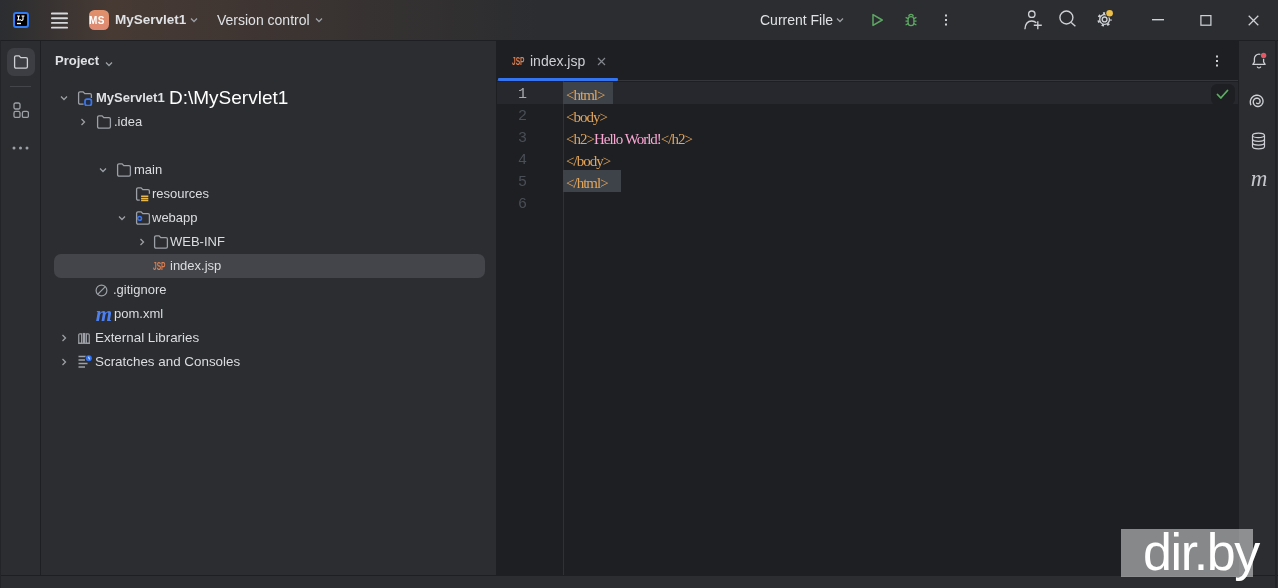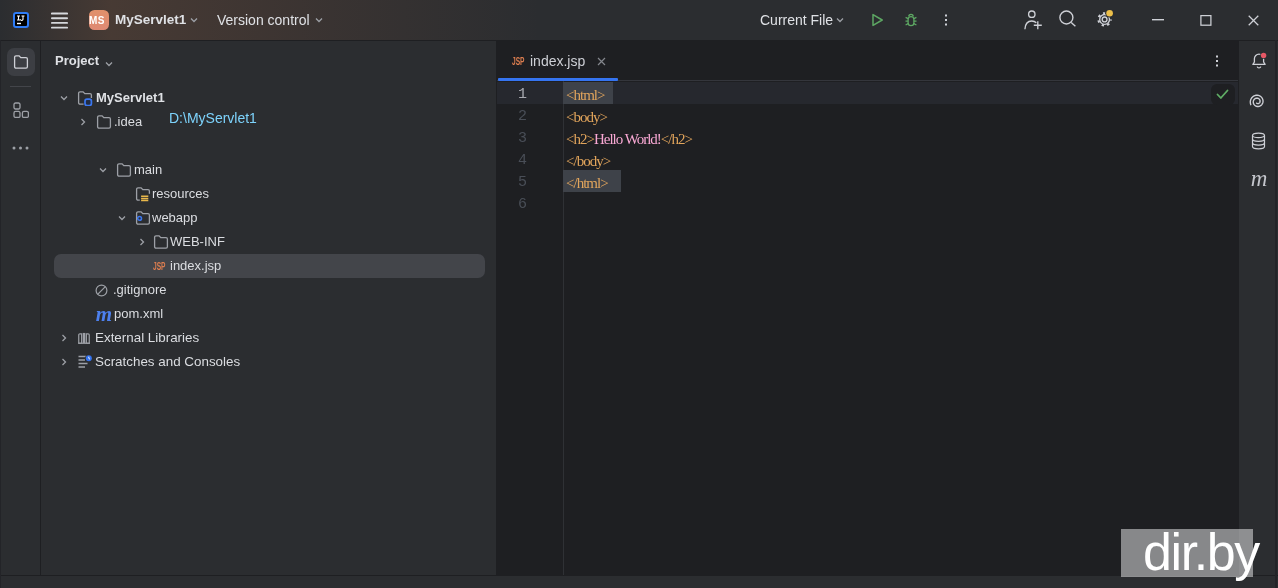--- a/index.html
+++ b/index.html
@@ -160,21 +160,21 @@
   <div class="row" style="top:0;">
     <svg class="abs" style="left:17px;top:6px;" width="12" height="12" viewBox="0 0 12 12">
         <path d="M3 4.5 L6 7.5 L9 4.5" stroke="#9da0a6" stroke-width="1.3" fill="none"></path>
       </svg>
     <svg class="abs" style="left:36px;top:4px;" width="16" height="16" viewBox="0 0 16 16">
       <path d="M1.6 3.2 a1.4 1.4 0 0 1 1.4 -1.4 h3.1 l1.7 1.9 h5.2 a1.4 1.4 0 0 1 1.4 1.4 v7.6 a1.4 1.4 0 0 1 -1.4 1.4 h-10 a1.4 1.4 0 0 1 -1.4 -1.4 Z" fill="none" stroke="#9da0a6" stroke-width="1.3"></path>
       <rect x="6.6" y="8.0" width="9.4" height="8.4" fill="#2b2d30"></rect>
       <rect x="8" y="9.2" width="6.4" height="6.4" rx="2" fill="#222c42" stroke="#3b77ef" stroke-width="1.7"></rect>
     </svg>
     <span class="rtxt" style="left:55px;font-weight:bold;color:#dfe1e5;">MyServlet1</span>
-    <span class="rtxt" style="left:128px;color:#7dd3fc;font-size:14px;margin-top:20px;">D:\MyServlet1</span>
+    <span class="rtxt" style="left:128px;color:#ffffff;font-size:19px;">D:\MyServlet1</span>
   </div>
 
   <div class="row" style="top:24px;">
     <svg class="abs" style="left:36px;top:6px;" width="12" height="12" viewBox="0 0 12 12">
         <path d="M4.5 3 L7.5 6 L4.5 9" stroke="#9da0a6" stroke-width="1.3" fill="none"></path>
       </svg>
     <svg class="abs" style="left:55px;top:4px;" width="16" height="16" viewBox="0 0 16 16">
         <path d="M1.6 3.2 a1.4 1.4 0 0 1 1.4 -1.4 h3.1 l1.7 1.9 h5.2 a1.4 1.4 0 0 1 1.4 1.4 v7.6 a1.4 1.4 0 0 1 -1.4 1.4 h-10 a1.4 1.4 0 0 1 -1.4 -1.4 Z" fill="none" stroke="#9da0a6" stroke-width="1.3"></path>
       </svg>
     <span class="rtxt" style="left:73px;">.idea</span>

